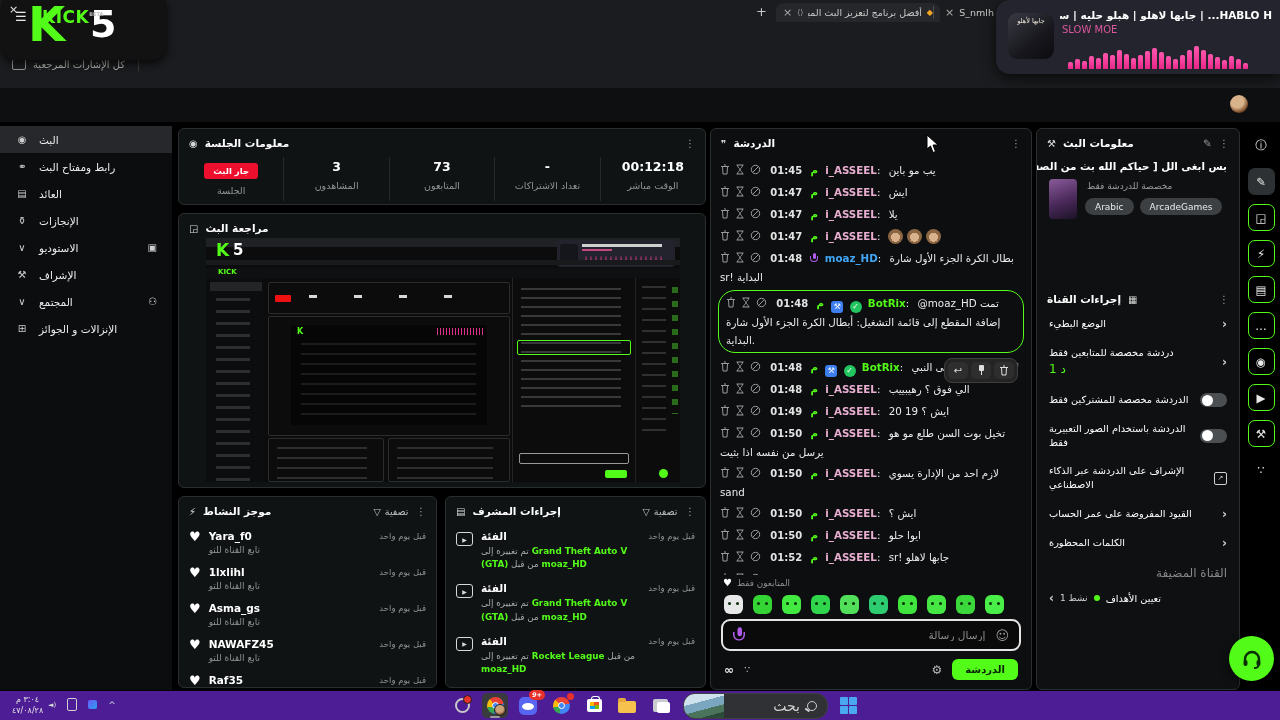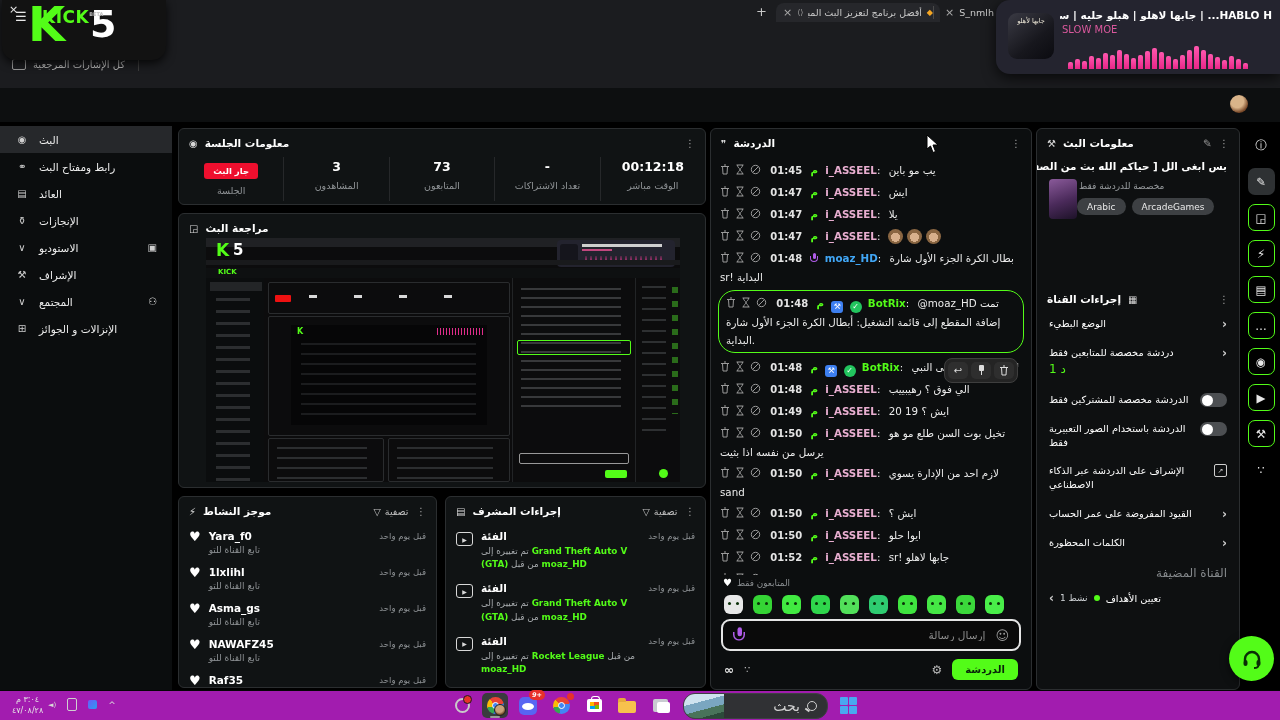--- a/index.html
+++ b/index.html
@@ -183,30 +183,30 @@
   .smiley{color:#9a9a9a;font-size:13px;}
   .chat-bottom{display:flex;align-items:center;gap:10px;padding:7px 13px 9px 13px;}
   .inf{color:#e8e8e8;font-size:12px;font-weight:bold;}
   .dots3{color:#cfcfcf;font-size:10px;}
   .gear{color:#b9b9b9;font-size:12px;}
   .sendbtn{background:#53fc18;color:#09230a;font-weight:bold;font-size:10px;padding:5px 13px;
     border-radius:6px;border:none;font-family:"DejaVu Sans",sans-serif;}
   
   .stitle{padding:3px 12px 1px 12px;font-size:10.3px;font-weight:bold;color:#fff;direction:rtl;
     text-align:right;white-space:nowrap;overflow:hidden;}
-  .meta-row{display:flex;gap:0;padding:6px 12px 0 12px;align-items:flex-start;}
+  .meta-row{display:flex;gap:8px;padding:6px 12px 0 12px;align-items:flex-start;}
   .thumb{width:28px;height:40px;border-radius:4px;flex:none;
     background:linear-gradient(160deg,#8a5a9a 0%,#4a2a5a 55%,#1d1228 100%);}
   .meta-col{flex:1;min-width:0;}
   .msub{color:#9a9ea1;font-size:9px;margin:2px 0 7px 2px;}
   .tags{display:flex;gap:6px;overflow:hidden;}
   .tag{background:#3d4043;color:#e9e9e9;font-size:9px;padding:3.5px 10px;border-radius:11px;
     white-space:nowrap;flex:none;}
   .rgap{height:66px;}
-  .ca-item{display:flex;gap:6px;padding:7.5px 12px;color:#fff;font-size:9.8px;}
+  .ca-item{display:flex;align-items:center;gap:6px;padding:7.5px 12px;color:#fff;font-size:9.8px;}
   .ca-item .lab{flex:1;line-height:1.4;}
   .ca-item .sub{display:block;color:#53fc18;font-size:12px;margin-top:2px;}
   .chev{color:#cfcfcf;font-size:12px;font-weight:bold;}
   .toggle{width:27px;height:14px;background:#4c4f52;border-radius:8px;position:relative;flex:none;}
   .toggle::after{content:'';position:absolute;left:1.5px;top:1.5px;width:11px;height:11px;
     border-radius:50%;background:#fff;}
   .extic{width:11px;height:11px;border:1px solid #cfcfcf;border-radius:2px;color:#cfcfcf;font-size:7px;
     display:flex;align-items:center;justify-content:center;flex:none;}
   .hostlab{padding:9px 12px 4px 12px;color:#85898c;font-size:12px;text-align:right;}
   .goals{display:flex;align-items:center;gap:6px;padding:7px 12px;color:#fff;font-size:9.8px;}
@@ -216,21 +216,21 @@
   .strip{position:absolute;left:1246px;top:132px;width:30px;bottom:30px;}
   .sicon{width:27px;height:27px;margin:0 auto 9px auto;display:flex;align-items:center;
     justify-content:center;color:#e8e8e8;font-size:11.5px;box-sizing:border-box;}
   .sicon.boxed{border:1.5px solid #53fc18;border-radius:7px;}
   .sicon.graybg{background:#2e3133;border-radius:7px;}
   
   .support{position:absolute;left:1229px;top:636px;width:45px;height:45px;border-radius:50%;
     background:#53fc18;display:flex;align-items:center;justify-content:center;
     box-shadow:0 3px 8px rgba(0,0,0,.6);}
   
-  .taskbar{position:absolute;left:0;bottom:0;width:1280px;height:29px;background:#a21caf;
+  .taskbar{position:absolute;left:0;bottom:0;width:1280px;height:29px;background:#4c1d95;
     border-top:1px solid #050505;}
   .tb-time{position:absolute;left:12px;top:3px;color:#e6e6e6;font-size:8px;line-height:11px;
     text-align:center;direction:ltr;}
   .tb-tray{position:absolute;left:48px;top:7px;display:flex;gap:11px;align-items:center;
     color:#d8d8d8;font-size:9px;}
   .tb-dev{width:8px;height:11px;border:1px solid #cfcfcf;border-radius:2px;}
   .tb-accent{width:9px;height:9px;border-radius:2px;background:linear-gradient(135deg,#6a5af9,#2aa0f0);}
   .apps{position:absolute;left:449px;top:2px;display:flex;gap:7px;align-items:center;height:25px;}
   .app{width:26px;height:25px;border-radius:5px;display:flex;align-items:center;justify-content:center;
     position:relative;flex:none;}

